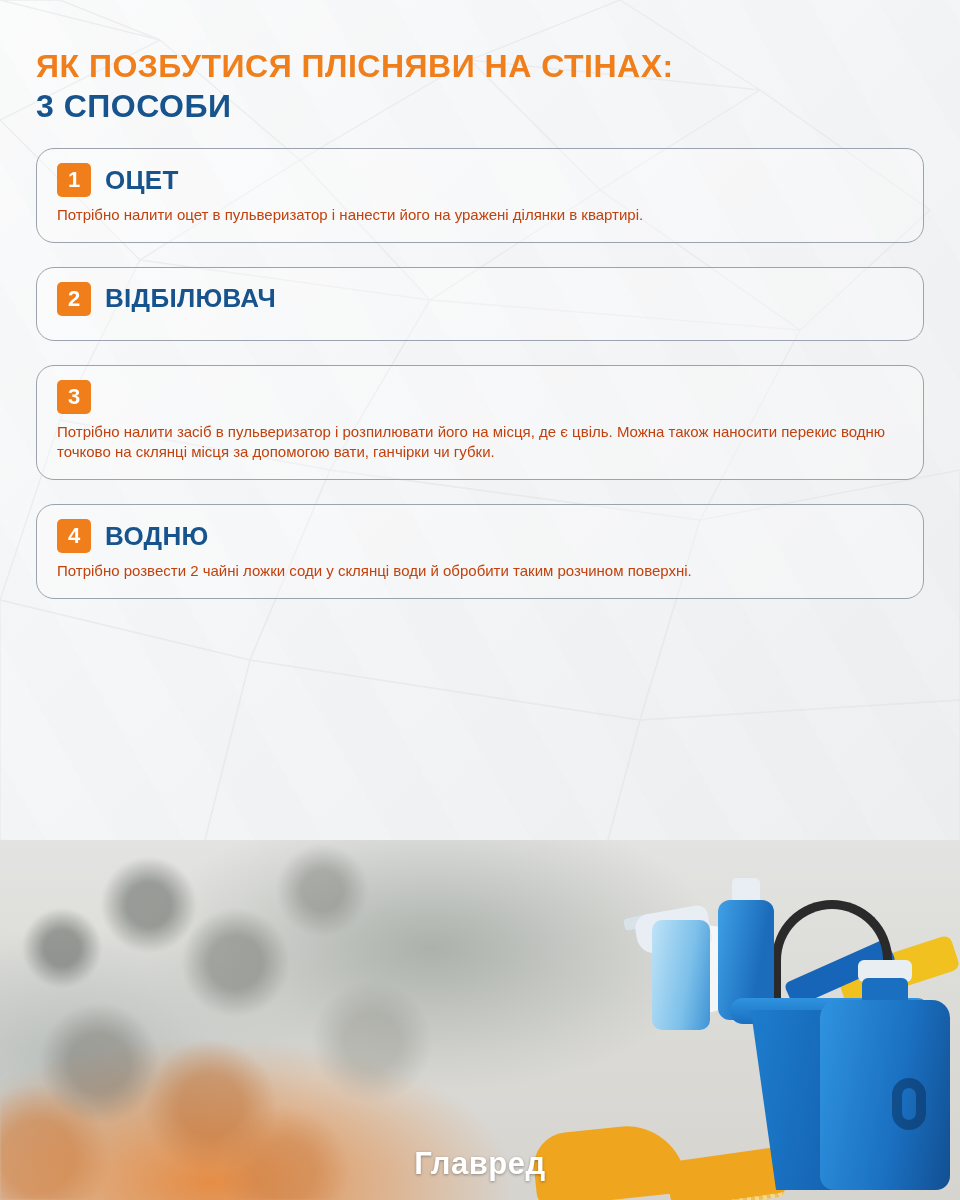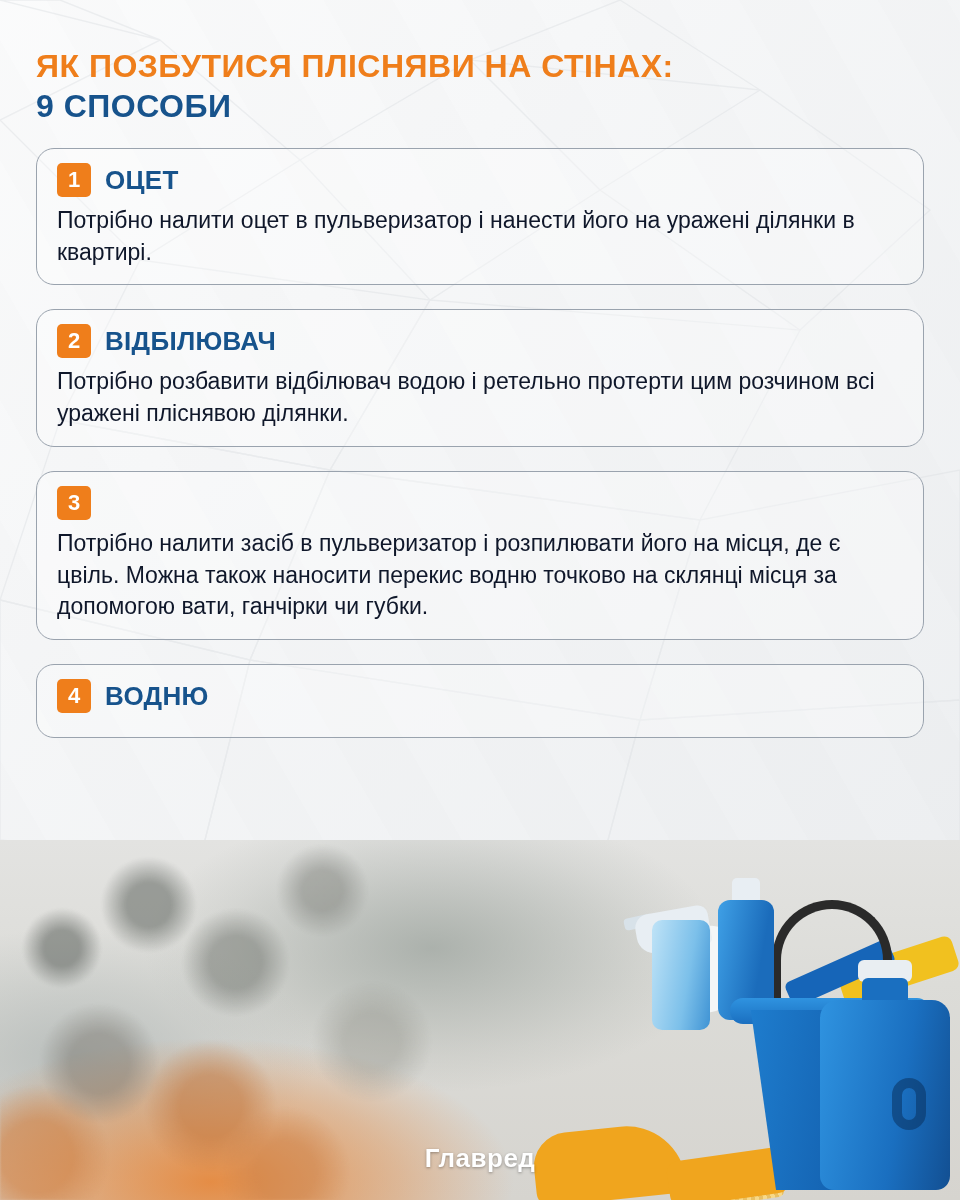--- a/index.html
+++ b/index.html
@@ -95,22 +95,22 @@
     justify-content: center;
     flex: 0 0 auto;
   }
   .card-title {
     color: #17538c;
     font-weight: bold;
     font-size: 26px;
     letter-spacing: .3px;
   }
   .card-body {
-    color: #0f172a;
-    font-size: 23px;
+    color: #c2410c;
+    font-size: 15px;
     line-height: 1.38;
   }
   
   .scene {
     position: absolute;
     right: 0; bottom: 0;
     width: 420px; height: 370px;
   }
   .bucket {
     position: absolute;
@@ -244,25 +244,25 @@
     position: absolute;
     left: 134px; bottom: -4px;
     width: 110px; height: 18px;
     background: repeating-linear-gradient(90deg, #f7d98a 0 4px, #e8c064 4px 8px);
     border-radius: 6px;
     transform: rotate(-8deg);
   }
   
   .watermark {
     position: absolute;
-    left: 0; right: 0; bottom: 26px;
+    left: 0; right: 0; bottom: 18px;
     text-align: center;
     color: #ffffff;
     font-weight: bold;
-    font-size: 26px;
+    font-size: 31px;
     letter-spacing: .5px;
     text-shadow: 0 1px 3px rgba(0,0,0,.35);
   }
 </style>
 </head>
 <body>
 
 <div class="poster">
 
   <div class="bg-top">
@@ -284,53 +284,53 @@
       </g>
     </svg>
   </div>
 
   <div class="bg-bottom">
     <div class="bg-mold"></div>
   </div>
 
   <h1 class="heading">
     <span class="l1">ЯК ПОЗБУТИСЯ ПЛІСНЯВИ НА СТІНАХ:</span>
-    <span class="l2">9 СПОСОБИ</span>
+    <span class="l2">3 СПОСОБИ</span>
   </h1>
 
   <div class="cards">
 
     <div class="card">
       <div class="card-head">
         <div class="badge">1</div>
         <div class="card-title">ОЦЕТ</div>
       </div>
       <div class="card-body">Потрібно налити оцет в пульверизатор і нанести його на уражені ділянки в квартирі.</div>
     </div>
 
     <div class="card">
       <div class="card-head">
         <div class="badge">2</div>
         <div class="card-title">ВІДБІЛЮВАЧ</div>
       </div>
-      <div class="card-body">Потрібно розбавити відбілювач водою і ретельно протерти цим розчином всі уражені пліснявою ділянки.</div>
     </div>
 
     <div class="card">
       <div class="card-head">
         <div class="badge">3</div>
       </div>
       <div class="card-body">Потрібно налити засіб в пульверизатор і розпилювати його на місця, де є цвіль. Можна також наносити перекис водню точково на склянці місця за допомогою вати, ганчірки чи губки.</div>
     </div>
 
     <div class="card">
       <div class="card-head">
         <div class="badge">4</div>
         <div class="card-title">ВОДНЮ</div>
       </div>
+      <div class="card-body">Потрібно розвести 2 чайні ложки соди у склянці води й обробити таким розчином поверхні.</div>
     </div>
 
   </div>
 
   <div class="scene">
     <div class="glove"></div>
     <div class="scrub-bristles"></div>
     <div class="scrub"></div>
     <div class="brush-yellow"></div>
     <div class="brush-blue"></div>

